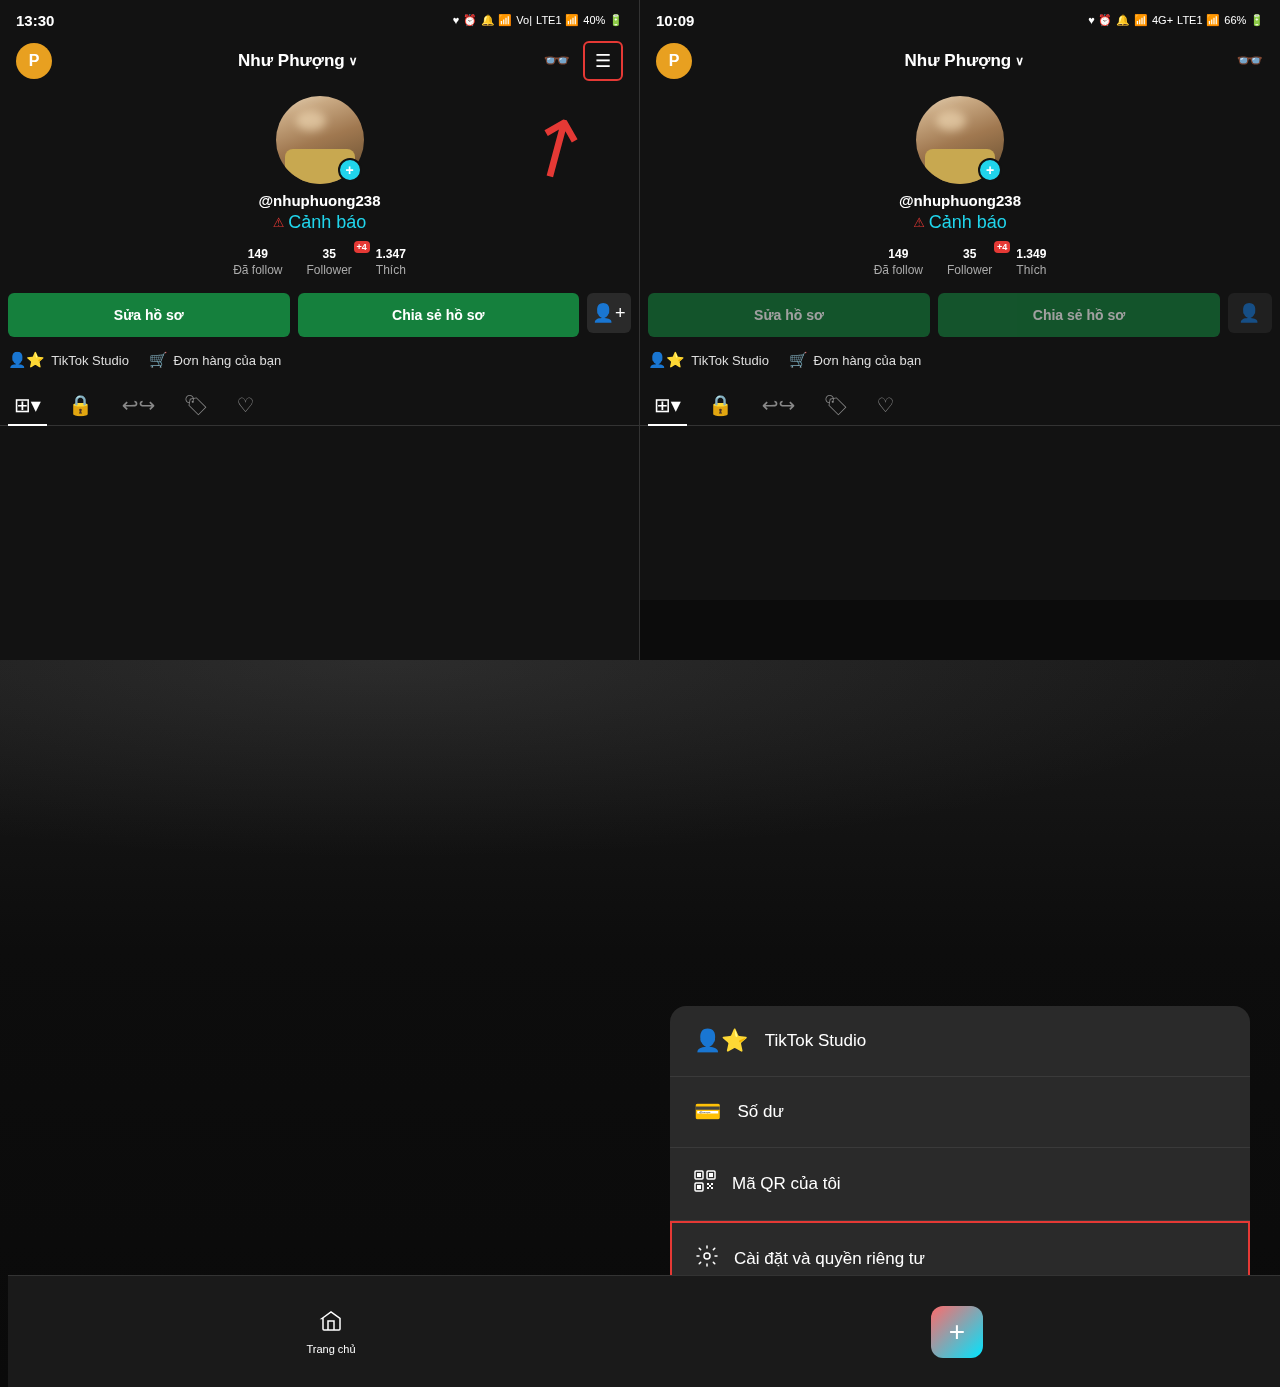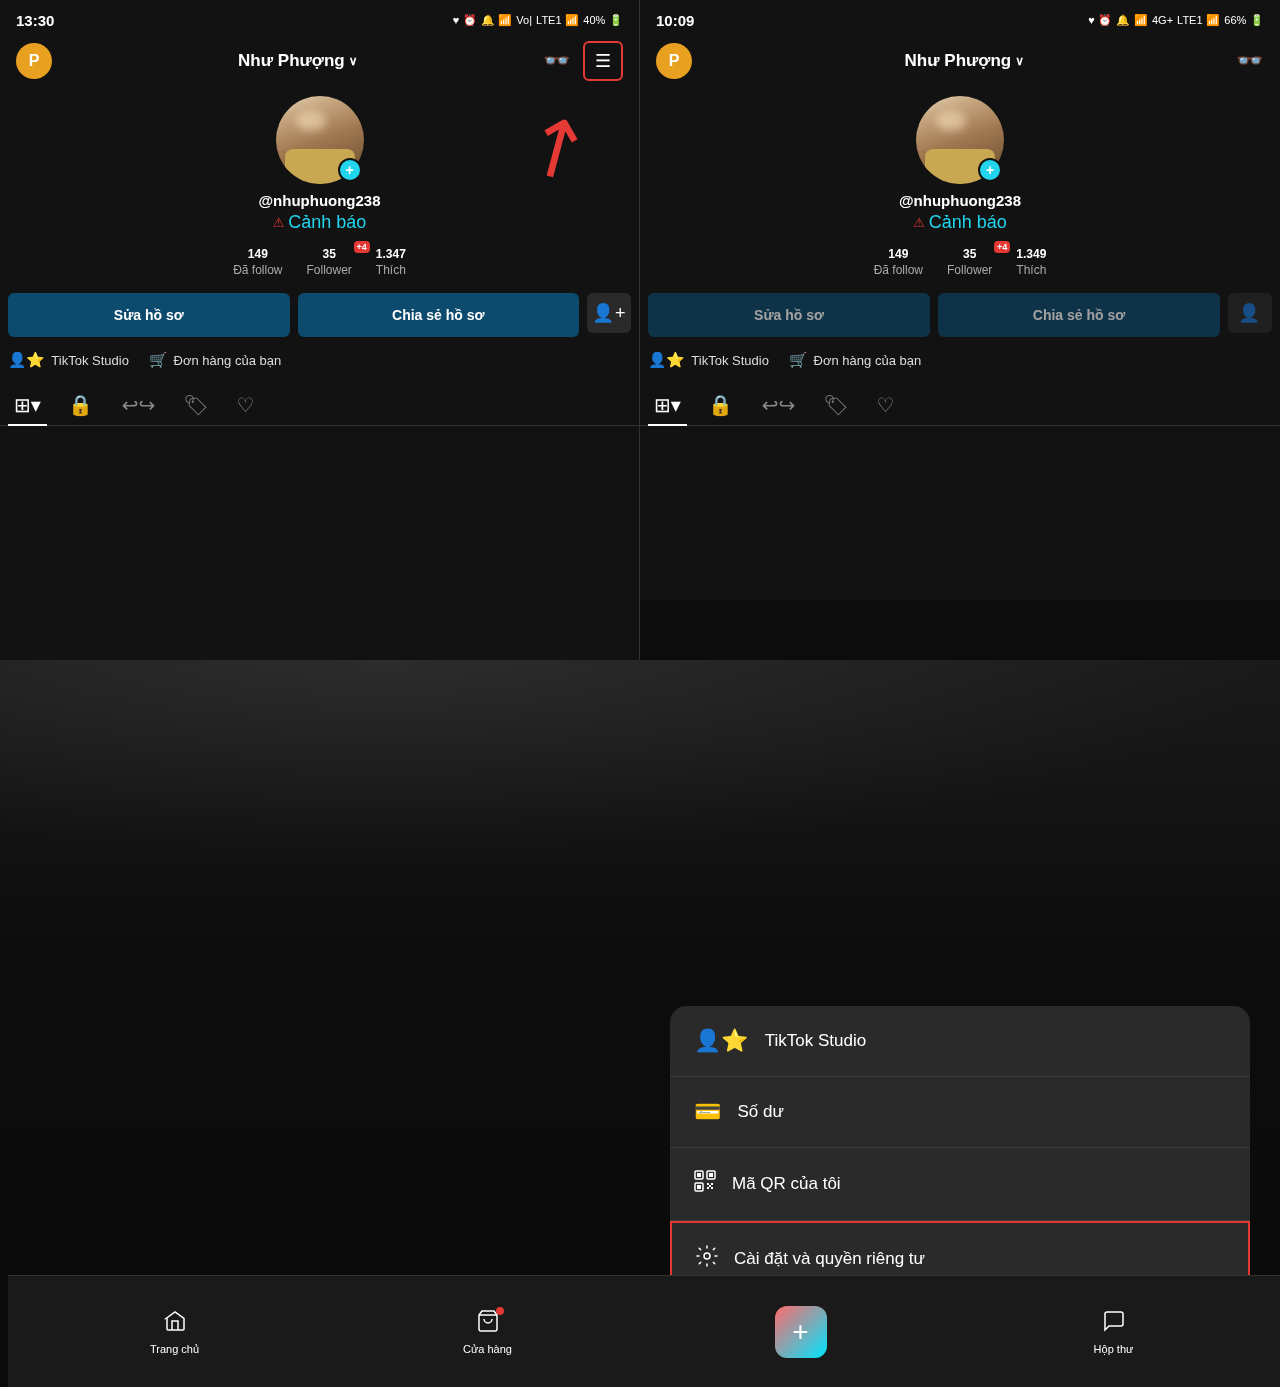--- a/index.html
+++ b/index.html
@@ -185,21 +185,21 @@
     
     .action-row {
       display: flex;
       gap: 8px;
       margin-top: 16px;
       width: 100%;
       padding: 0 8px;
     }
     .btn-profile {
       flex: 1;
-      background: #0c4a6e;
+      background: #15803d;
       border: none;
       border-radius: 6px;
       padding: 14px 8px;
       color: #fff;
       font-size: 14px;
       font-weight: 600;
       cursor: pointer;
       text-align: center;
     }
     .btn-icon {
@@ -642,37 +642,18 @@
     <div class="nav-item">
       <span class="nav-item-icon">
         <svg width="24" height="24" viewBox="0 0 24 24" fill="white" xmlns="http://www.w3.org/2000/svg">
           <path d="M3 9.5L12 3l9 6.5V20a1 1 0 01-1 1H5a1 1 0 01-1-1V9.5z" stroke="white" stroke-width="1.5" fill="none"></path>
           <path d="M9 21V12h6v9" stroke="white" stroke-width="1.5" fill="none"></path>
         </svg>
       </span>
       <span class="nav-item-label">Trang chủ</span>
     </div>
     <div class="nav-item">
-      <span class="nav-item-icon">
-        <svg width="24" height="24" viewBox="0 0 24 24" fill="none" stroke="white" stroke-width="1.5" xmlns="http://www.w3.org/2000/svg">
-          <path d="M6 2L3 6v14a2 2 0 002 2h14a2 2 0 002-2V6l-3-4z"></path>
-          <line x1="3" y1="6" x2="21" y2="6"></line>
-          <path d="M16 10a4 4 0 01-8 0"></path>
-        </svg>
-        <span class="badge-dot"></span>
-      </span>
-      <span class="nav-item-label">Cửa hàng</span>
-    </div>
-    <div class="nav-item">
       <div class="nav-center">
         <span style="font-size:28px;font-weight:200;line-height:1;">+</span>
       </div>
     </div>
-    <div class="nav-item">
-      <span class="nav-item-icon">
-        <svg width="24" height="24" viewBox="0 0 24 24" fill="none" stroke="white" stroke-width="1.5" xmlns="http://www.w3.org/2000/svg">
-          <path d="M21 15a2 2 0 01-2 2H7l-4 4V5a2 2 0 012-2h14a2 2 0 012 2z"></path>
-        </svg>
-      </span>
-      <span class="nav-item-label">Hộp thư</span>
-    </div>
   </div>
 </div>
 
 </body></html>

